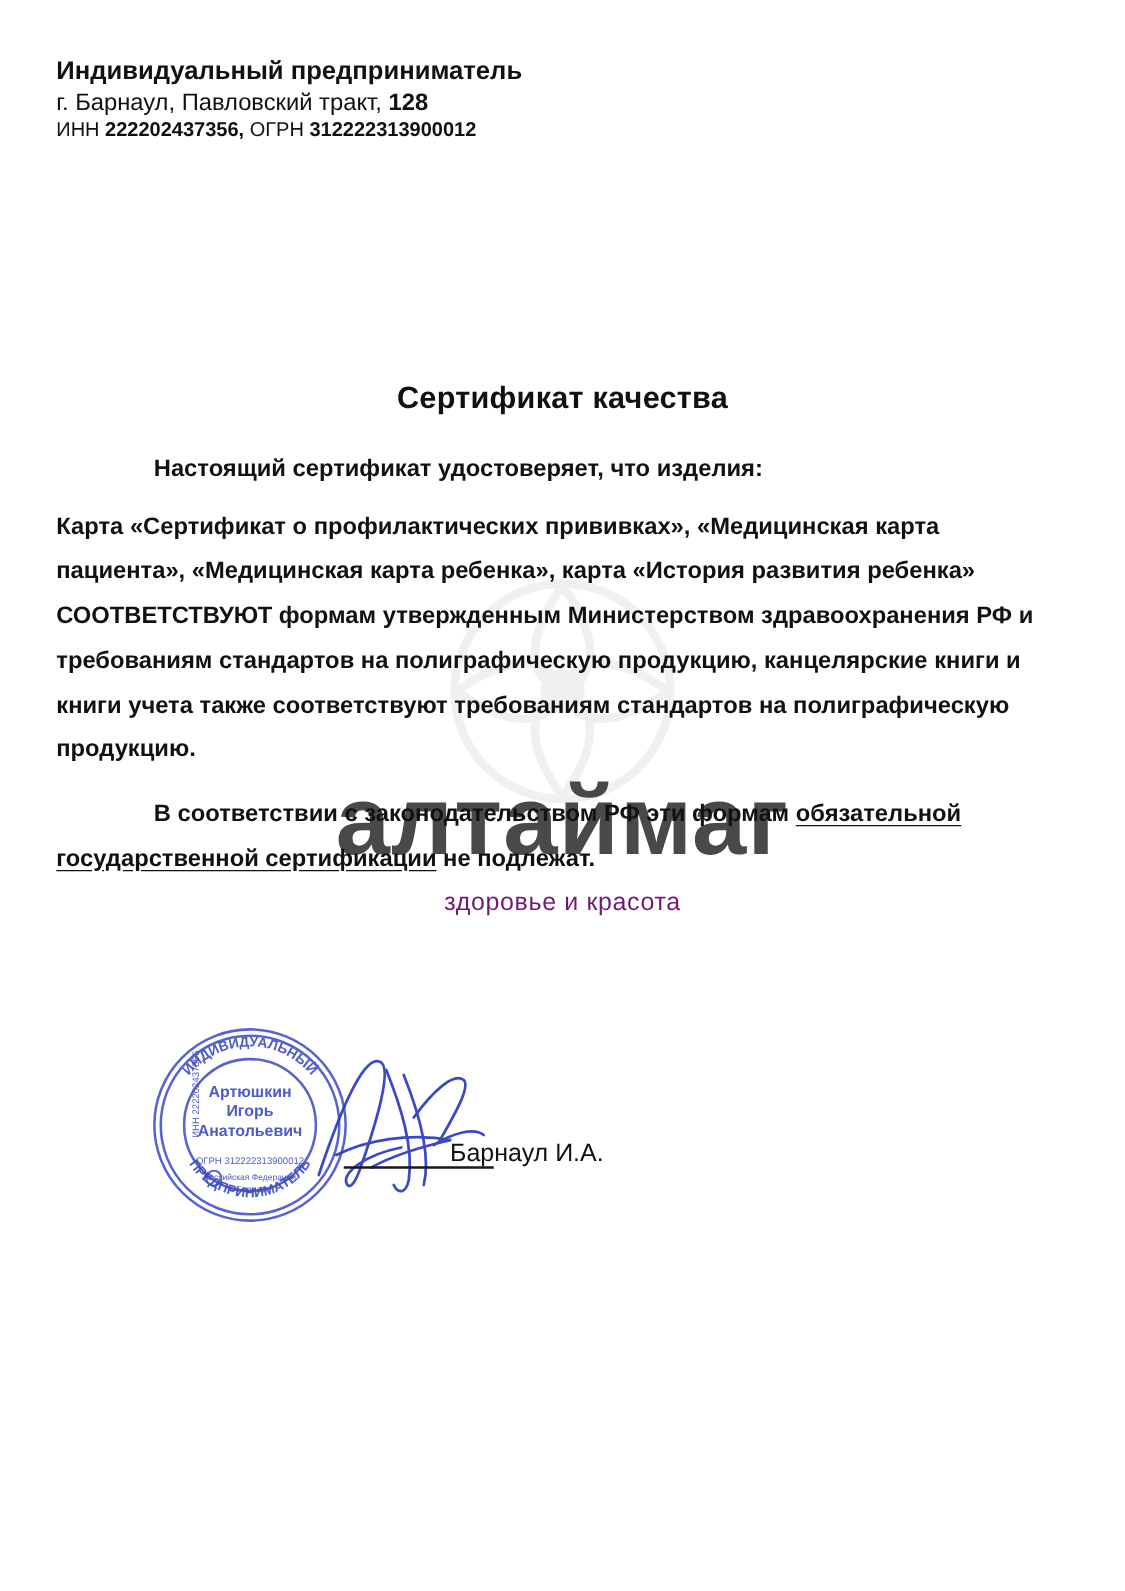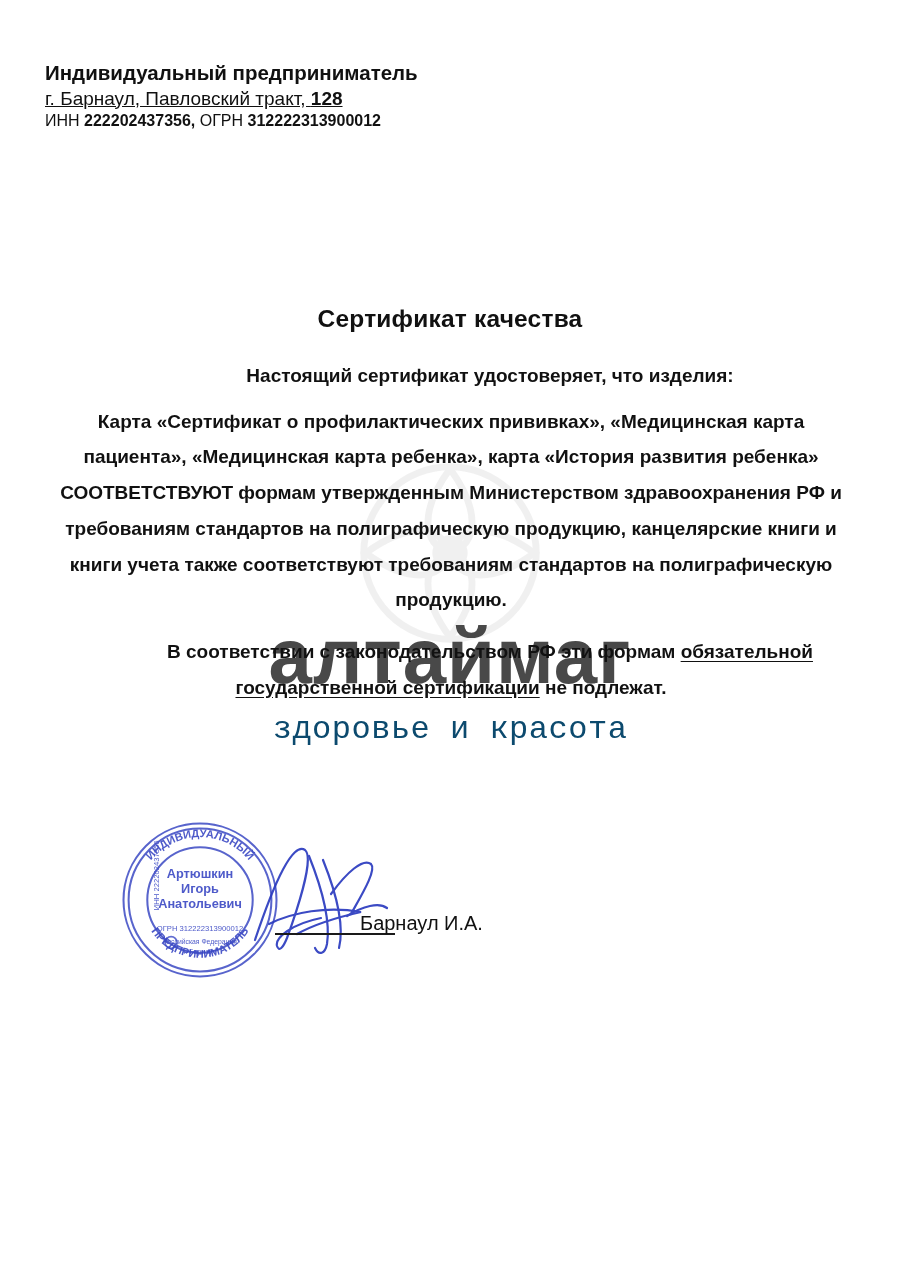--- a/index.html
+++ b/index.html
@@ -45,40 +45,39 @@
     margin-top: -34px;
     font-size: 78px;
     font-weight: 700;
     letter-spacing: 1px;
     color: #404040;
     opacity: .95;
     line-height: 1;
   }
   .wm-sub {
     margin-top: 16px;
-    font-size: 32px;
+    font-size: 20px;
     font-weight: 400;
-    color: #0c4a6e;
+    color: #701a75;
     letter-spacing: .5px;
-    font-family: Liberation Mono, monospace;
   }
 
   
   .content { position: relative; z-index: 2; }
 
   .letterhead {
     position: absolute;
     left: 45px;
-    top: 60px;
+    top: 44px;
     width: 640px;
     line-height: 1.30;
   }
   .lh-line { font-size: 19.5px; color: #111; }
   .lh-1, .lh-2 { font-weight: 700; font-size: 20.5px; }
-  .lh-3 { font-weight: 700; font-size: 19px; text-decoration: underline; }
+  .lh-3 { font-weight: 700; font-size: 19px; }
   .lh-3 .reg { font-weight: 400; }
   .lh-4 { font-weight: 700; font-size: 16px; }
   .lh-4 .reg { font-weight: 400; }
   .lh-5 { font-weight: 400; font-size: 18.5px; }
   .lh-5 b { font-weight: 700; }
 
   
   .doc-title {
     position: absolute;
     left: 0; right: 0;
@@ -94,21 +93,21 @@
   
   .body-text {
     position: absolute;
     left: 45px;
     top: 358px;
     width: 812px;
     font-size: 19px;
     font-weight: 700;
     color: #111;
     line-height: 1.88;
-    text-align: center;
+    text-align: left;
   }
   .para { margin: 0 0 10px 0; }
   .para.indent { text-indent: 78px; }
   .para.second { margin-top: 16px; }
   .u { text-decoration: underline; text-underline-offset: 3px; }
 
   
   .sig-area {
     position: absolute;
     left: 45px;

